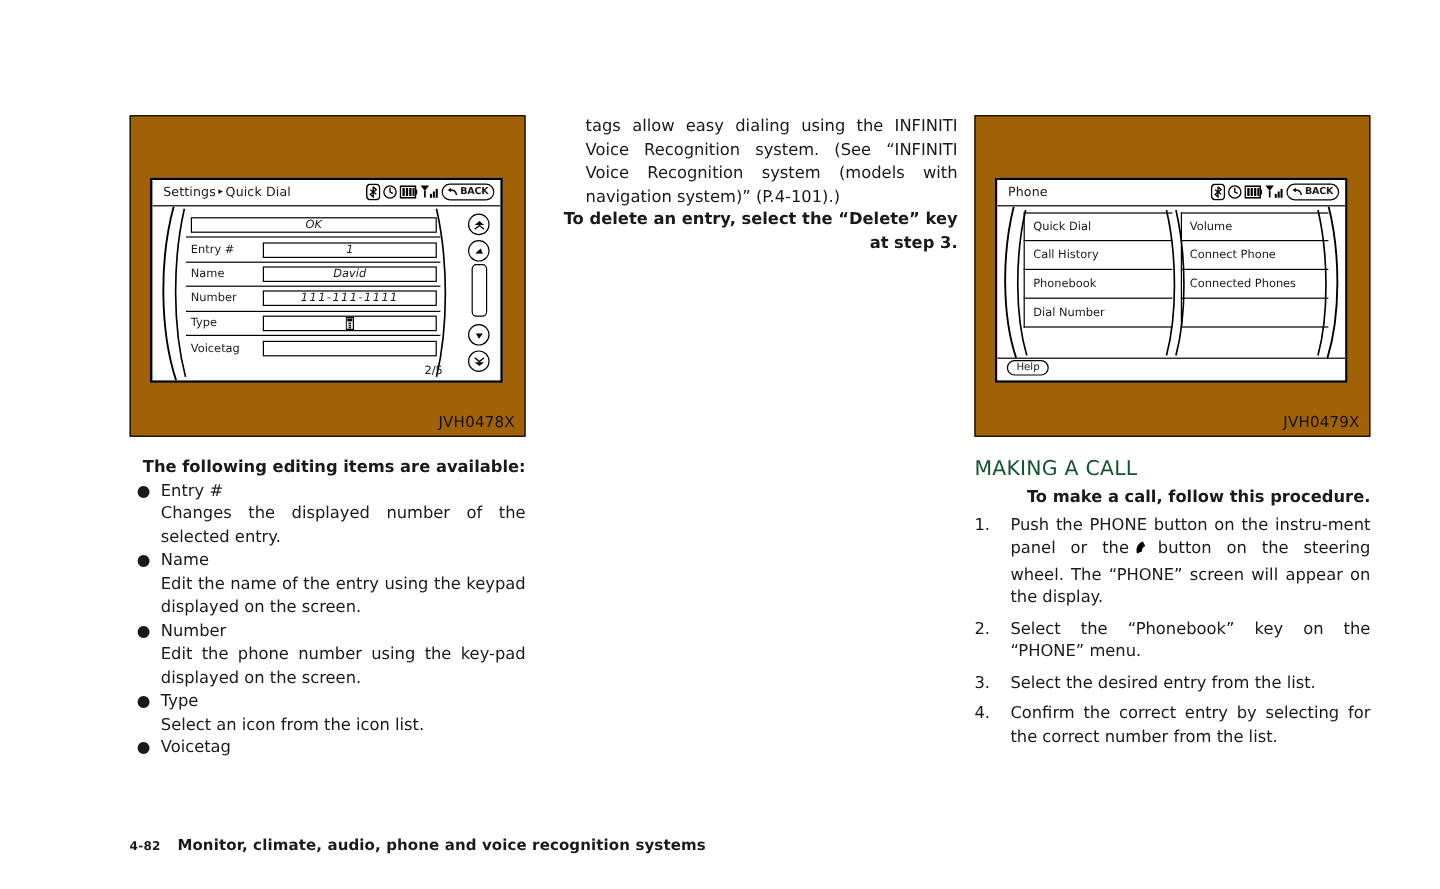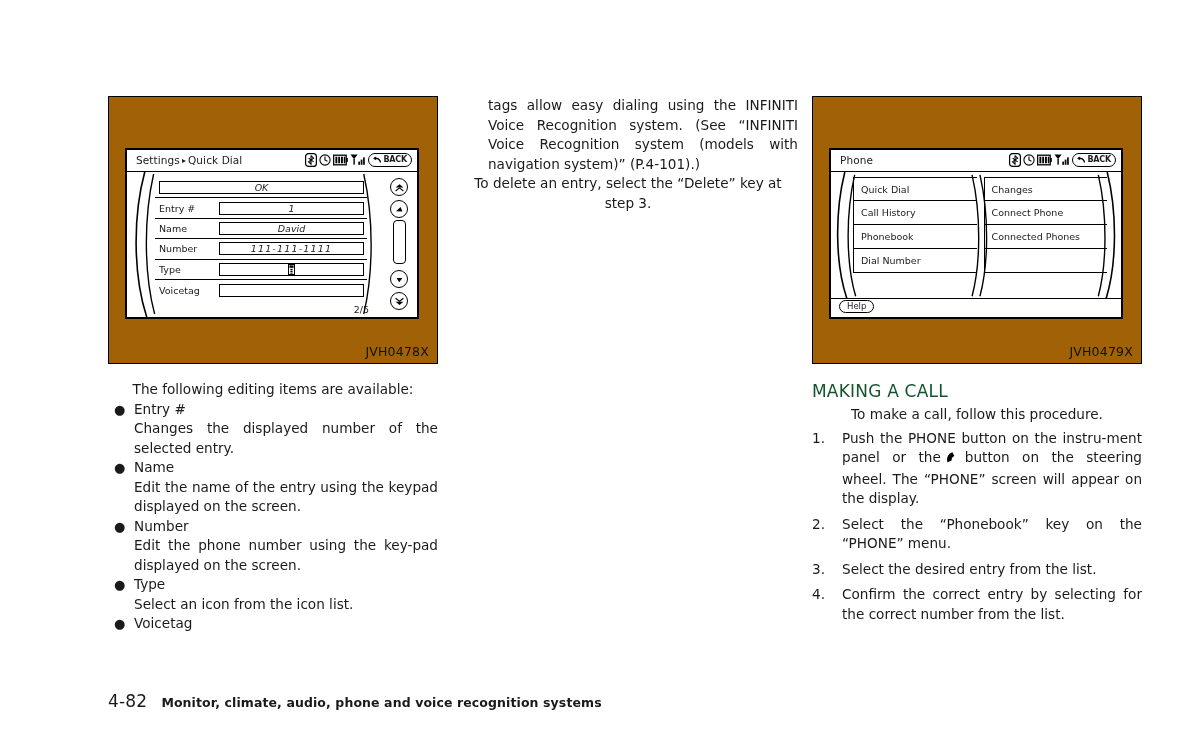--- a/index.html
+++ b/index.html
@@ -242,21 +242,21 @@
     border-top: 1.4px solid #000;
   }
 
   
   .body-text {
     font-size: 13.6px;
     line-height: 19.5px;
     text-align: justify;
     color: #1a1a1a;
   }
-  .body-text.nojust { text-align: center; }
+  .body-text.nojust { text-align: right; font-weight: bold; }
 
   .sec-head {
     font-size: 17px;
     line-height: 23px;
     letter-spacing: .2px;
     margin: 0 0 2px 0;
     font-weight: normal;
     color: #14532d;
   }
 
@@ -312,22 +312,22 @@
   
   .footer {
     position: absolute;
     left: 108px;
     bottom: 30px;
     display: flex;
     align-items: baseline;
     gap: 14px;
   }
   .footer-page {
-    font-size: 17px;
-    font-weight: normal;
+    font-size: 10px;
+    font-weight: bold;
     letter-spacing: .2px;
   }
   .footer-title {
     font-size: 12.5px;
     font-weight: bold;
     letter-spacing: .1px;
   }
 </style>
 </head>
 <body>
@@ -560,21 +560,21 @@
           </svg>
 
           <div class="ph-cols">
             <div class="ph-col">
               <div class="ph-item top">Quick Dial</div>
               <div class="ph-item">Call History</div>
               <div class="ph-item">Phonebook</div>
               <div class="ph-item">Dial Number</div>
             </div>
             <div class="ph-col">
-              <div class="ph-item top">Changes</div>
+              <div class="ph-item top">Volume</div>
               <div class="ph-item">Connect Phone</div>
               <div class="ph-item">Connected Phones</div>
               <div class="ph-item blank"></div>
             </div>
           </div>
 
           <div class="disp-footbar"></div>
           <div class="help-btn">Help</div>
         </div>
       </div>

